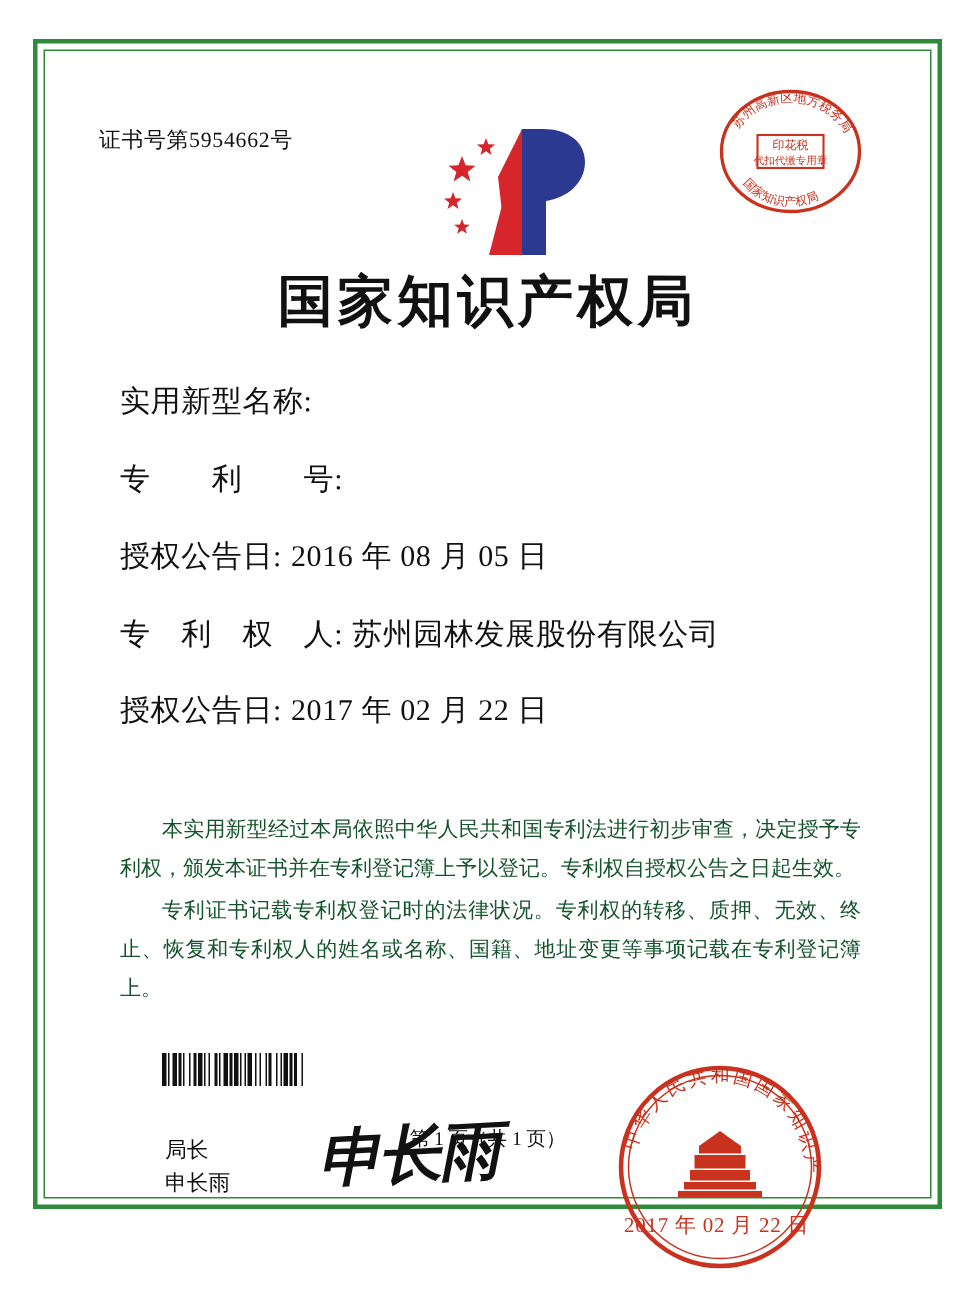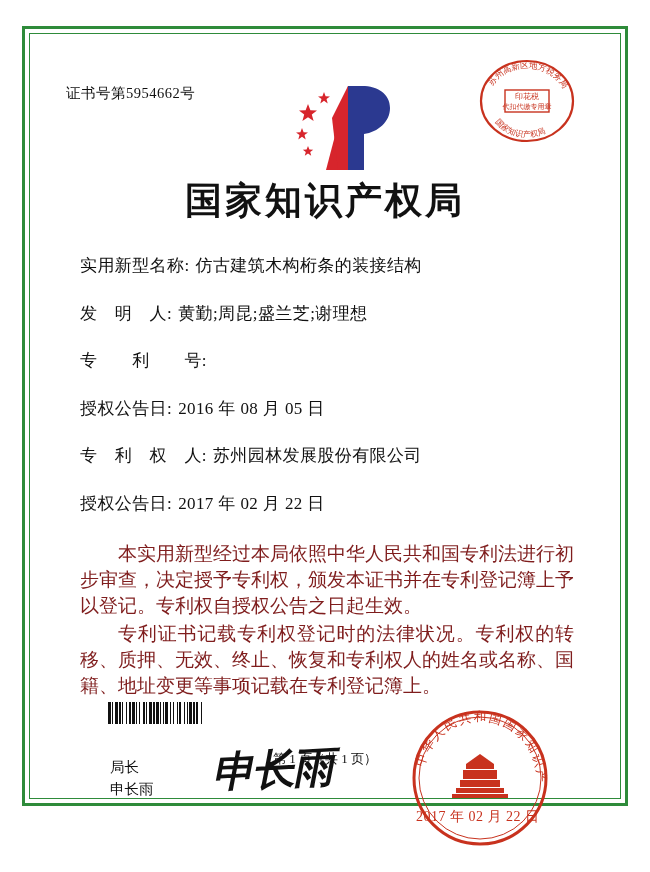--- a/index.html
+++ b/index.html
@@ -87,40 +87,40 @@
   .fields {
     position: absolute;
     left: 56px;
     right: 50px;
     top: 228px;
   }
   .field-row {
     display: flex;
     align-items: flex-start;
     margin-bottom: 24.5px;
-    font-size: 17px;
+    font-size: 20px;
     color: #111;
   }
   .field-label {
     white-space: nowrap;
     letter-spacing: 0.4px;
   }
   .field-value {
     margin-left: 6px;
     letter-spacing: 0.4px;
   }
 
   .paragraphs {
     position: absolute;
     left: 56px;
     right: 52px;
     top: 515px;
-    font-size: 19px;
+    font-size: 14px;
     line-height: 26px;
-    color: #7f1d1d;
+    color: #14532d;
     text-align: justify;
   }
   .paragraphs p {
     margin: 0 0 2px 0;
     text-indent: 2em;
   }
 
   
   .barcode {
     position: absolute;
@@ -226,25 +226,20 @@
           <textPath href="#arcBot" startOffset="16%">国家知识产权局</textPath>
         </text>
       </svg>
     </div>
 
     <div class="main-title">国家知识产权局</div>
 
     <div class="fields">
       <div class="field-row">
         <span class="field-label">实用新型名称:</span>
-        <span class="field-value">仿古建筑木构桁条的装接结构</span>
-      </div>
-      <div class="field-row">
-        <span class="field-label">发　明　人:</span>
-        <span class="field-value">黄勤;周昆;盛兰芝;谢理想</span>
       </div>
       <div class="field-row">
         <span class="field-label">专　　利　　号:</span>
       </div>
       <div class="field-row">
         <span class="field-label">授权公告日:</span>
         <span class="field-value">2016 年 08 月 05 日</span>
       </div>
       <div class="field-row">
         <span class="field-label">专　利　权　人:</span>

